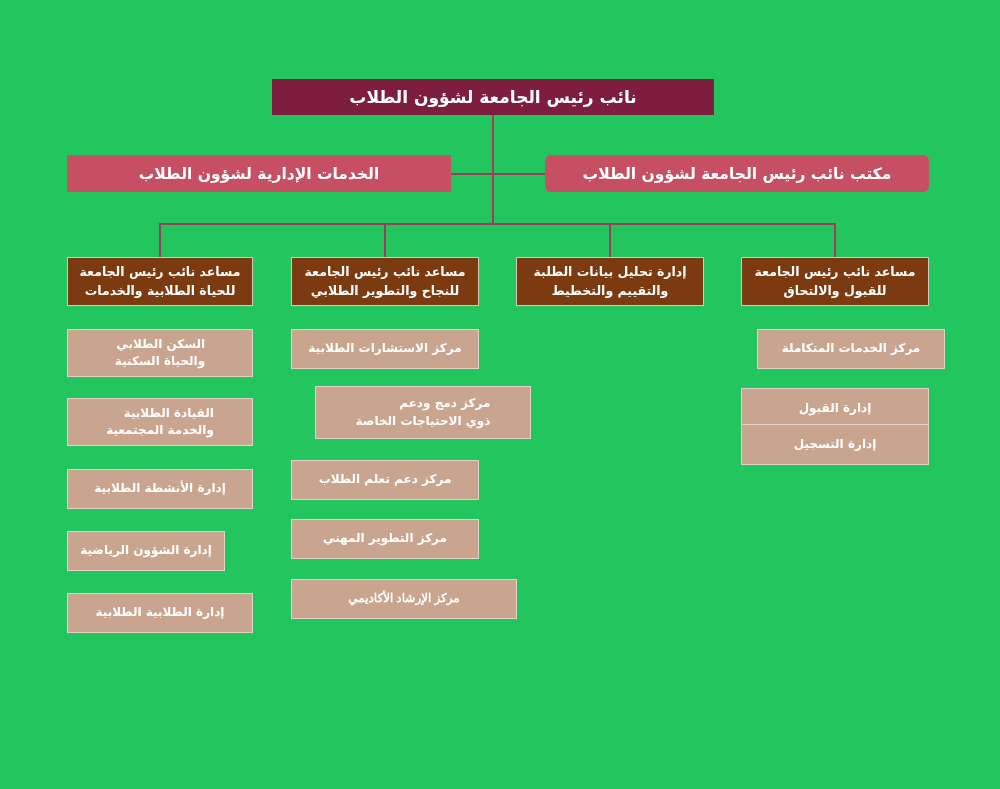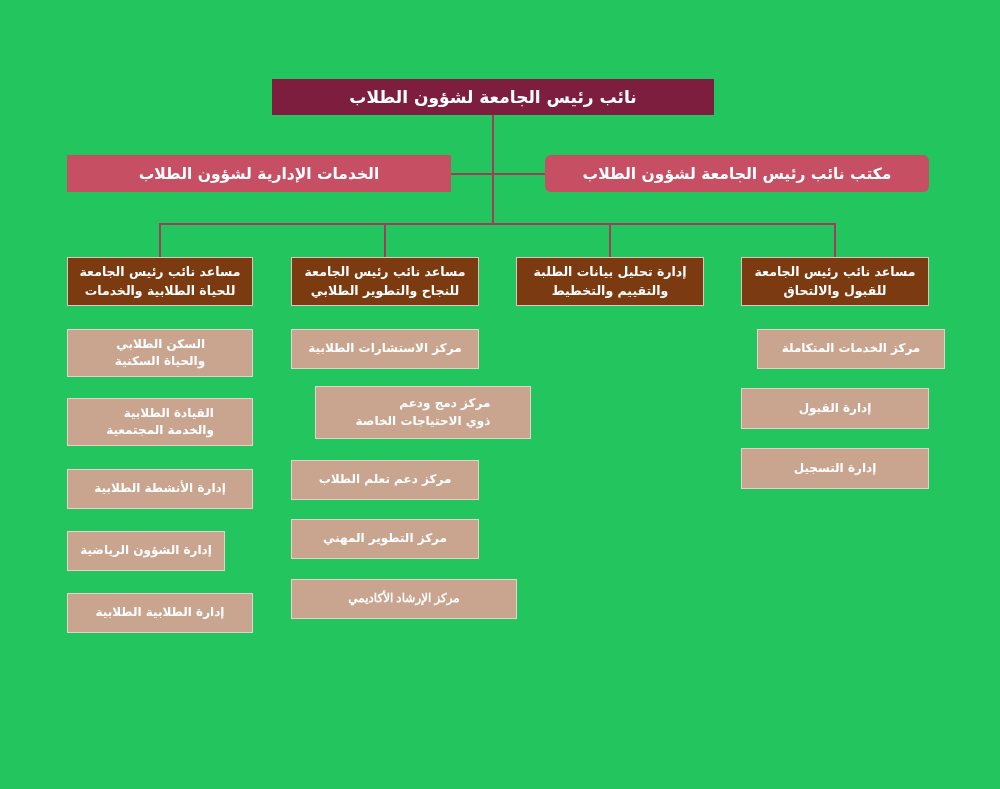--- a/index.html
+++ b/index.html
@@ -52,21 +52,21 @@
 للقبول والالتحاق</div>
   <div class="box l3" style="left:516px;top:257px;width:188px;height:49px;">إدارة تحليل بيانات الطلبة
 والتقييم والتخطيط</div>
   <div class="box l3" style="left:291px;top:257px;width:188px;height:49px;">مساعد نائب رئيس الجامعة
 للنجاح والتطوير الطلابي</div>
   <div class="box l3" style="left:67px;top:257px;width:186px;height:49px;">مساعد نائب رئيس الجامعة
 للحياة الطلابية والخدمات</div>
 
   <div class="box leaf" style="left:741px;top:329px;width:188px;height:40px;margin-left:16px;">مركز الخدمات المتكاملة</div>
   <div class="box leaf" style="left:741px;top:388px;width:188px;height:41px;">إدارة القبول</div>
-  <div class="box leaf" style="left:741px;top:448px;width:188px;height:41px;">إدارة التسجيل</div>
+  <div class="box leaf" style="left:741px;top:424px;width:188px;height:41px;">إدارة التسجيل</div>
 
   <div class="box leaf" style="left:291px;top:329px;width:188px;height:40px;">مركز الاستشارات الطلابية</div>
   <div class="box leaf" style="left:291px;top:386px;width:216px;height:53px;margin-left:24px;">مركز دمج ودعم
 ذوي الاحتياجات الخاصة</div>
   <div class="box leaf" style="left:291px;top:460px;width:188px;height:40px;">مركز دعم تعلم الطلاب</div>
   <div class="box leaf" style="left:291px;top:519px;width:188px;height:40px;">مركز التطوير المهني</div>
   <div class="box leaf" style="left:291px;top:579px;width:226px;height:40px;font-family:Liberation Serif, serif;">مركز الإرشاد الأكاديمي</div>
 
   <div class="box leaf" style="left:67px;top:329px;width:186px;height:48px;">السكن الطلابي
 والحياة السكنية</div>

